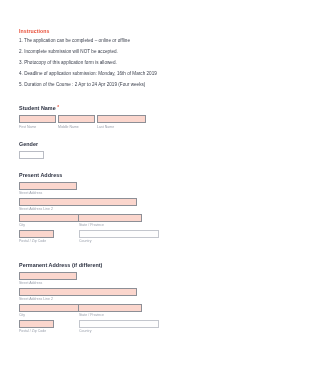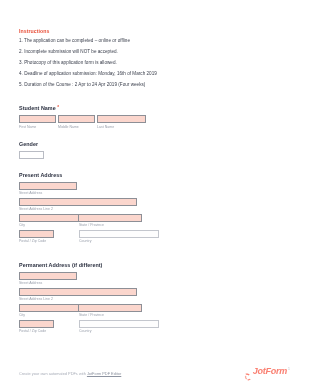--- a/index.html
+++ b/index.html
@@ -224,30 +224,14 @@
     <div class="row" style="margin-top:2.4px;">
       <div class="field" style="width:35px;"></div>
       <div class="field select-wide" style="width:80px; margin-left:25px;"></div>
     </div>
     <div class="row" style="margin-top:2.6px;">
       <div class="sub-label" style="width:60px;">Postal / Zip Code</div>
       <div class="sub-label">Country</div>
     </div>
   </div>
 
-  <div class="footer">
-    <div class="footer-text">
-      <span>Create your own automated PDFs with </span><a class="footer-link" href="#">JotForm PDF Editor</a>
-    </div>
-    <div class="brand">
-      <span class="brand-mark">
-        <svg width="7" height="8.5" viewBox="0 0 14 17">
-          <path d="M3.2 1.2 C6 0.2 9.5 1 11.4 3.2 L9.6 5 C8.2 3.4 5.8 2.9 3.9 3.7 Z" fill="#fa8072"></path>
-          <path d="M2.1 5.3 C1.2 8 2.2 11.2 4.6 12.9 L6.2 11 C4.6 9.8 4 7.6 4.7 5.8 Z" fill="#fcab9f"></path>
-          <path d="M6.9 14.6 C9.2 15.4 11.9 14.6 13.3 12.6 L11.3 11.3 C10.4 12.5 8.8 13 7.4 12.5 Z" fill="#fa8072"></path>
-        </svg>
-      </span>
-      <span class="brand-name">JotForm</span>
-      <span class="brand-sup">1</span>
-    </div>
-  </div>
 
 </div>
 
 </body></html>

